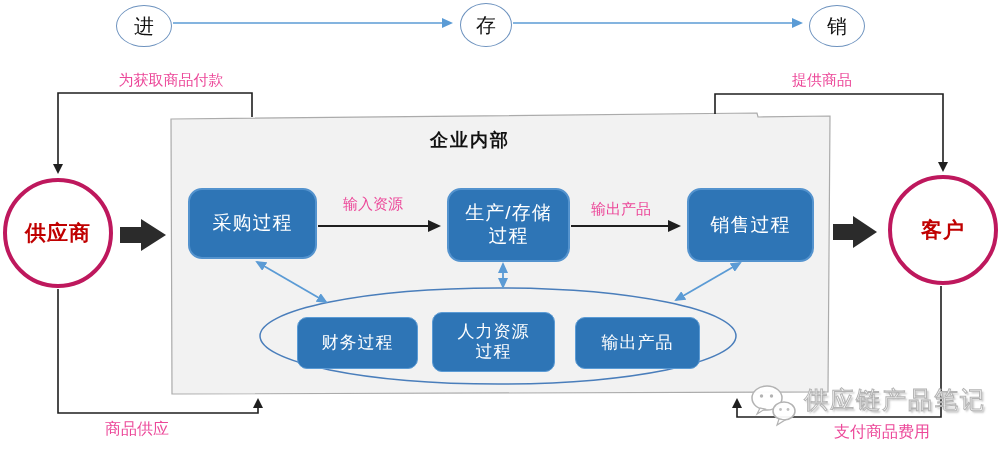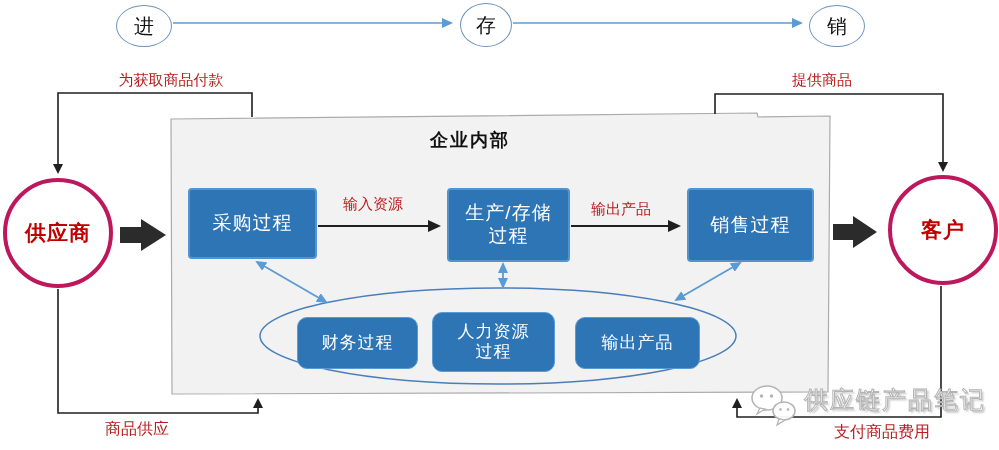--- a/index.html
+++ b/index.html
@@ -15,31 +15,31 @@
     display:flex;align-items:center;justify-content:center;font-size:20px;color:#111;
   }
   
   .circle-lg{
     box-sizing:border-box;width:110px;height:110px;border:4px solid #be185d;border-radius:50%;
     background:#fff;display:flex;align-items:center;justify-content:center;
     font-size:21px;font-weight:bold;color:#C00000;letter-spacing:1px;
   }
   
   .node-box{
-    box-sizing:border-box;background:#2E75B6;border:2px solid #5493CE;border-radius:4px;
+    box-sizing:border-box;background:#2E75B6;border:2px solid #5493CE;border-radius:14px;
     display:flex;flex-direction:column;align-items:center;justify-content:center;
     color:#fff;font-size:19px;line-height:1.2;text-align:center;letter-spacing:1px;
   }
   
   .sub-box{
     box-sizing:border-box;background:#2E75B6;border:1.5px solid #5B9BD5;border-radius:10px;
     display:flex;flex-direction:column;align-items:center;justify-content:center;
     color:#fff;font-size:17px;line-height:1.15;text-align:center;letter-spacing:1px;
   }
-  .lbl{font-size:15px;color:#b91c1c;text-align:center;width:160px;font-weight:500;white-space:nowrap;}
+  .lbl{font-size:15px;color:#ec4899;text-align:center;width:160px;font-weight:500;white-space:nowrap;}
   .lbl-lg{font-size:16px;}
   .title{font-size:18px;font-weight:bold;color:#111;text-align:center;width:160px;letter-spacing:2px;}
   .wm-text{
     font-size:24px;letter-spacing:2px;white-space:nowrap;
     color:rgba(255,255,255,0.92);
     -webkit-text-stroke:1px #b3b3b3;
     text-shadow:2px 2px 2px rgba(110,110,110,0.45);
   }
 </style>
 </head>

